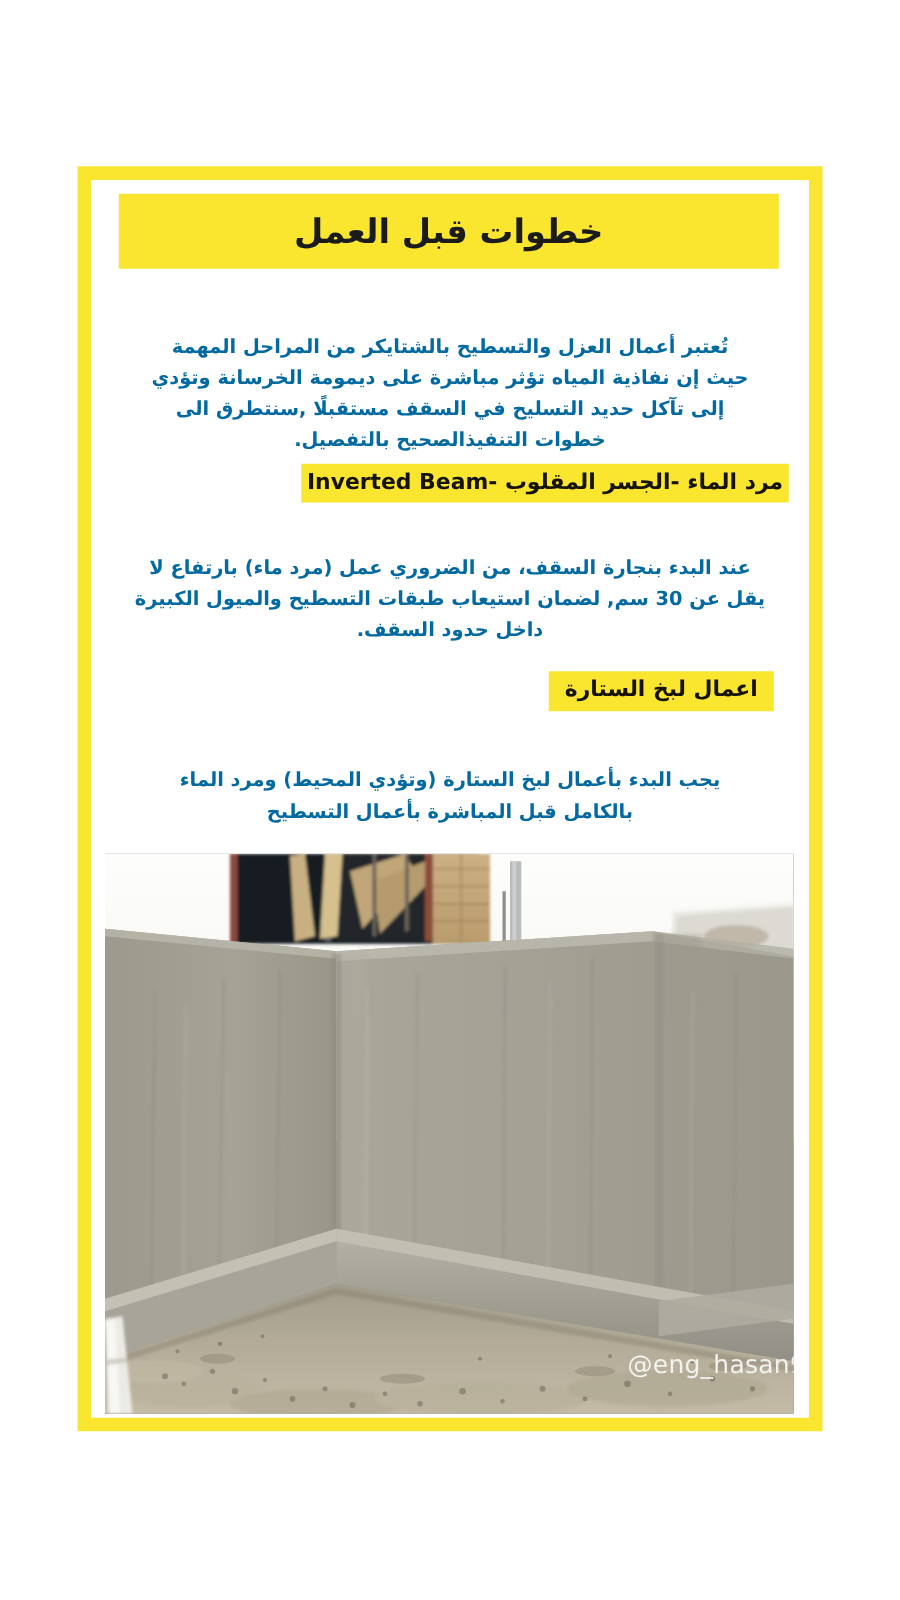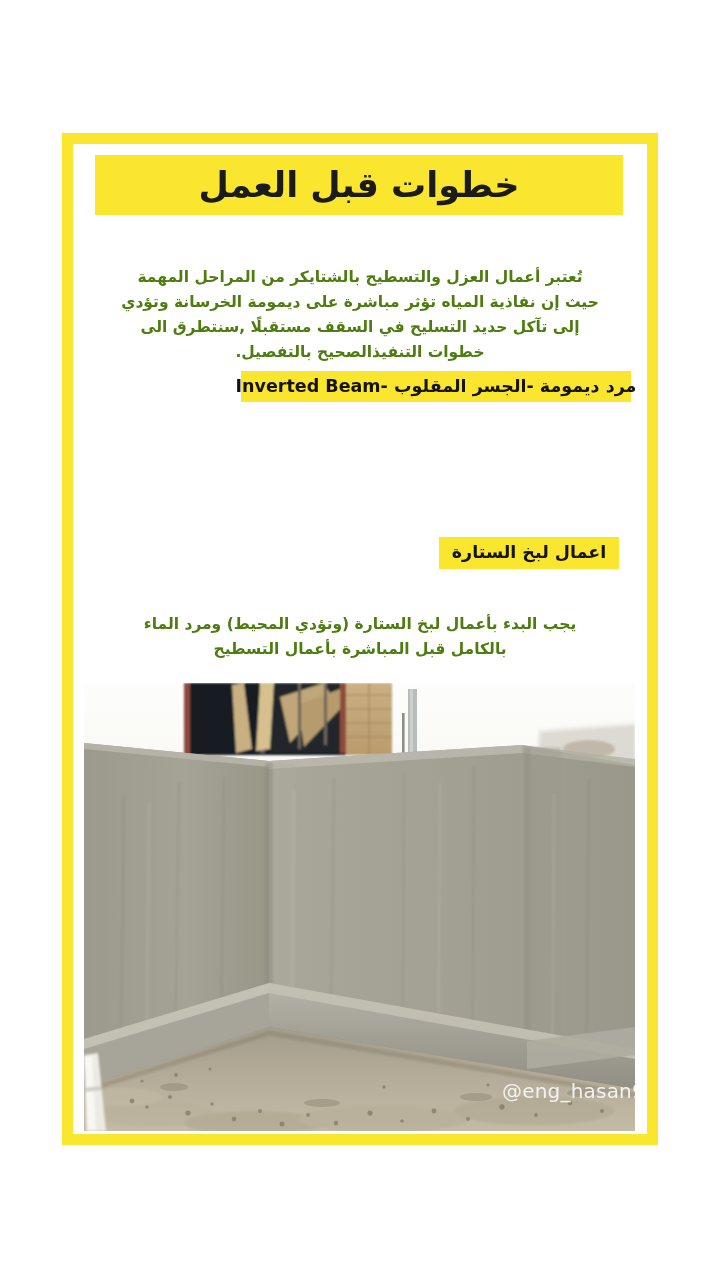--- a/index.html
+++ b/index.html
@@ -48,35 +48,35 @@
     left: 22px;
     top: 11px;
     width: 528px;
     height: 60px;
     background: #fae62e;
     display: flex;
     align-items: center;
     justify-content: center;
   }
   .title-text {
-    font-size: 35px;
+    font-size: 27px;
     font-weight: 700;
     color: #1b1b1b;
     letter-spacing: 0px;
     line-height: 1;
     white-space: nowrap;
     direction: rtl;
   }
 
   
   .para {
     position: absolute;
     text-align: center;
     direction: rtl;
-    color: #4d7c0f;
+    color: #0369a1;
     font-size: 15.5px;
     font-weight: 700;
     line-height: 1.62;
   }
   .para-intro {
     left: 46px;
     top: 105px;
     width: 482px;
   }
   .para-two {
@@ -164,23 +164,24 @@
   <div class="frame">
     <div class="frame-inner">
 
       <div class="title-bar">
         <span class="title-text">خطوات قبل العمل</span>
       </div>
 
       <p class="para para-intro">تُعتبر أعمال العزل والتسطيح بالشتايكر من المراحل المهمة حيث إن نفاذية المياه تؤثر مباشرة على ديمومة الخرسانة وتؤدي إلى تآكل حديد التسليح في السقف مستقبلًا ,سنتطرق الى خطوات التنفيذالصحيح بالتفصيل.</p>
 
       <div class="chip chip-inverted-beam">
-        <span class="chip-text">مرد ديمومة -الجسر المقلوب -Inverted Beam</span>
+        <span class="chip-text">مرد الماء -الجسر المقلوب -Inverted Beam</span>
       </div>
 
+      <p class="para para-two">عند البدء بنجارة السقف، من الضروري عمل (مرد ماء) بارتفاع لا يقل عن 30 سم, لضمان استيعاب طبقات التسطيح والميول الكبيرة داخل حدود السقف.</p>
 
       <div class="chip chip-curtain-plaster">
         <span class="chip-text">اعمال لبخ الستارة</span>
       </div>
 
       <p class="para para-three">يجب البدء بأعمال لبخ الستارة (وتؤدي المحيط) ومرد الماء بالكامل قبل المباشرة بأعمال التسطيح</p>
 
       <div class="photo">
         <svg viewBox="0 0 551 448" preserveAspectRatio="none">
           <defs>

